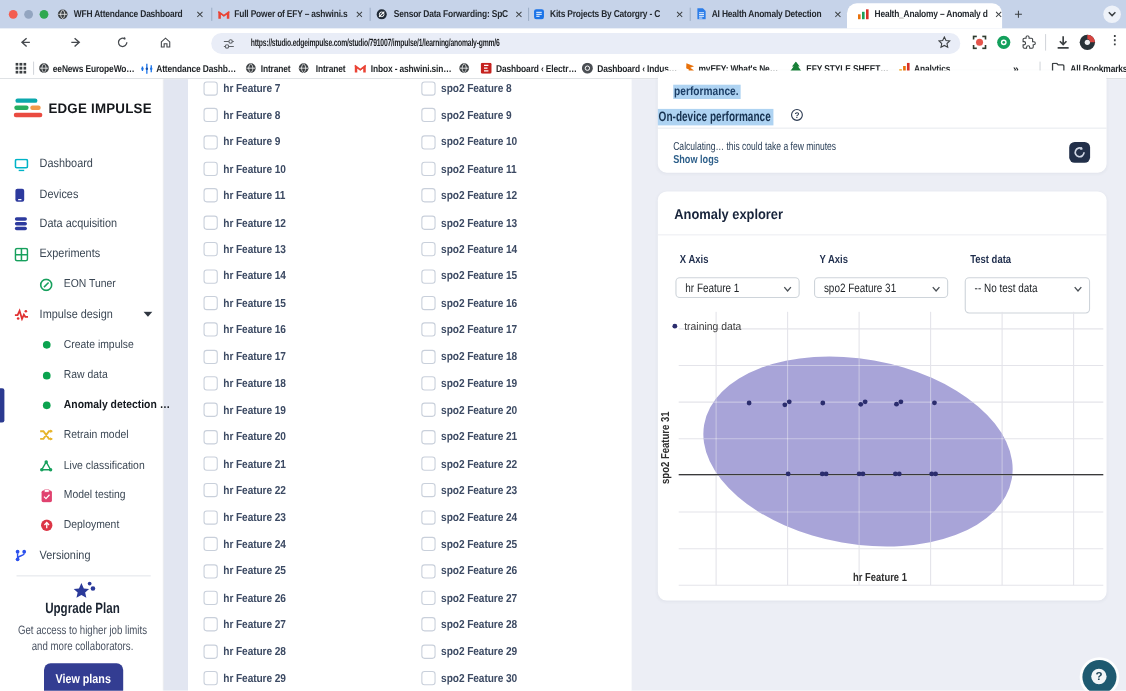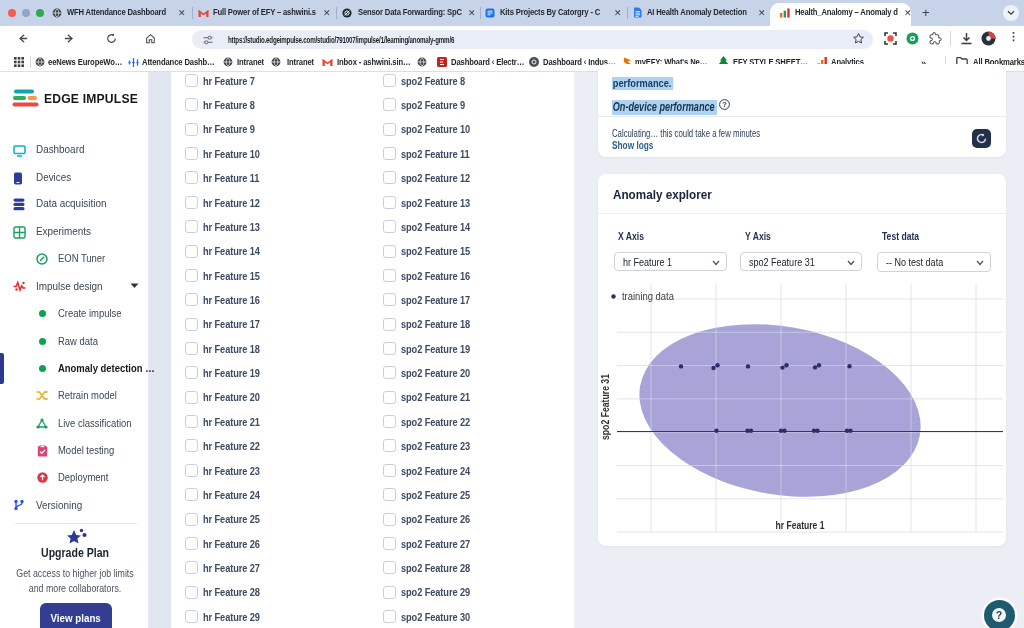--- a/index.html
+++ b/index.html
@@ -395,21 +395,21 @@
 <div class="cbox" style="left:185px;top:513.6px"></div>
 <div class="cblabel" style="left:203px;top:514.3px">hr Feature 28</div>
 <div class="cbox" style="left:383px;top:513.6px"></div>
 <div class="cblabel" style="left:401px;top:514.3px">spo2 Feature 29</div>
 <div class="cbox" style="left:185px;top:537.9px"></div>
 <div class="cblabel" style="left:203px;top:538.6px">hr Feature 29</div>
 <div class="cbox" style="left:383px;top:537.9px"></div>
 <div class="cblabel" style="left:401px;top:538.6px">spo2 Feature 30</div>
 <div class="card" style="left:598px;top:-8px;width:408px;height:93px;"></div>
 <div class="abs" style="left:612px;top:1px;"><span class="hl" style="display:inline-block;font-size:11px;font-weight:700;color:#1c3e66;padding:0 2px 1px 1px;transform:scaleX(0.84);transform-origin:left center;">performance.</span></div>
-<div class="abs" style="left:612px;top:25px;font-style:italic;"><span class="hl" style="display:inline-block;font-size:12.5px;font-weight:700;color:#16314f;padding:0 3px 1px 1px;transform:scaleX(0.73);transform-origin:left center;">On-device performance</span></div>
+<div class="abs" style="left:598px;top:25px;"><span class="hl" style="display:inline-block;font-size:12.5px;font-weight:700;color:#16314f;padding:0 3px 1px 1px;transform:scaleX(0.73);transform-origin:left center;">On-device performance</span></div>
 <svg class="abs" style="left:719px;top:26.5px" width="11" height="11" viewBox="0 0 11 11">
       <circle cx="5.5" cy="5.5" r="4.9" fill="none" stroke="#2a3950" stroke-width="1"></circle>
       <text x="5.5" y="8" text-anchor="middle" font-size="7.5" font-weight="bold" fill="#2a3950" font-family="Liberation Sans, sans-serif">?</text>
     </svg>
 <div class="abs" style="left:598px;top:43.5px;width:408px;height:1px;background:#e9ecef;"></div>
 <div class="abs" style="left:612px;top:55px;font-size:10.5px;color:#2b4059;transform:scaleX(0.74);transform-origin:left center;">Calculating… this could take a few minutes</div>
 <div class="abs" style="left:612px;top:67px;font-size:10.5px;font-weight:700;color:#2d5f8a;transform:scaleX(0.79);transform-origin:left center;">Show logs</div>
 <div class="abs" style="left:972px;top:56.5px;width:19px;height:19px;background:#22304a;border-radius:5px;"></div>
 <svg class="abs" style="left:976px;top:60.5px" width="11" height="11" viewBox="0 0 11 11">
       <path d="M9.5 5.5 A4 4 0 1 1 7.8 2.2" stroke="#cfd6e4" stroke-width="1.5" fill="none"></path>
@@ -426,21 +426,21 @@
       <svg style="position:absolute;right:6px;top:6.5px" width="8" height="6" viewBox="0 0 8 6">
         <path d="M1 1 L4 4.5 L7 1" stroke="#4a5056" stroke-width="1.2" fill="none"></path>
       </svg>
     </div>
 <div class="abs" style="left:739.5px;top:180px;width:122.5px;height:19px;border:1px solid #ced4da;border-radius:4px;background:#fff;">
       <span style="position:absolute;left:8px;top:3px;font-size:11px;color:#212529;transform:scaleX(0.82);transform-origin:left center;">spo2 Feature 31</span>
       <svg style="position:absolute;right:6px;top:6.5px" width="8" height="6" viewBox="0 0 8 6">
         <path d="M1 1 L4 4.5 L7 1" stroke="#4a5056" stroke-width="1.2" fill="none"></path>
       </svg>
     </div>
-<div class="abs" style="left:876.5px;top:180px;width:114.5px;height:20px;border:1px solid #ced4da;border-radius:4px;background:#fff;">
+<div class="abs" style="left:876.5px;top:180px;width:114.5px;height:33px;border:1px solid #ced4da;border-radius:4px;background:#fff;">
       <span style="position:absolute;left:8px;top:3px;font-size:11px;color:#212529;transform:scaleX(0.82);transform-origin:left center;">-- No test data</span>
       <svg style="position:absolute;right:6px;top:6.5px" width="8" height="6" viewBox="0 0 8 6">
         <path d="M1 1 L4 4.5 L7 1" stroke="#4a5056" stroke-width="1.2" fill="none"></path>
       </svg>
     </div>
 </div>
 <svg class="abs" style="left:598px;top:283px" width="408" height="263" viewBox="0 0 408 263">
     <defs>
       <clipPath id="ec">
         <ellipse cx="182" cy="127.5" rx="142" ry="84" transform="rotate(10 182 127.5)"></ellipse>

